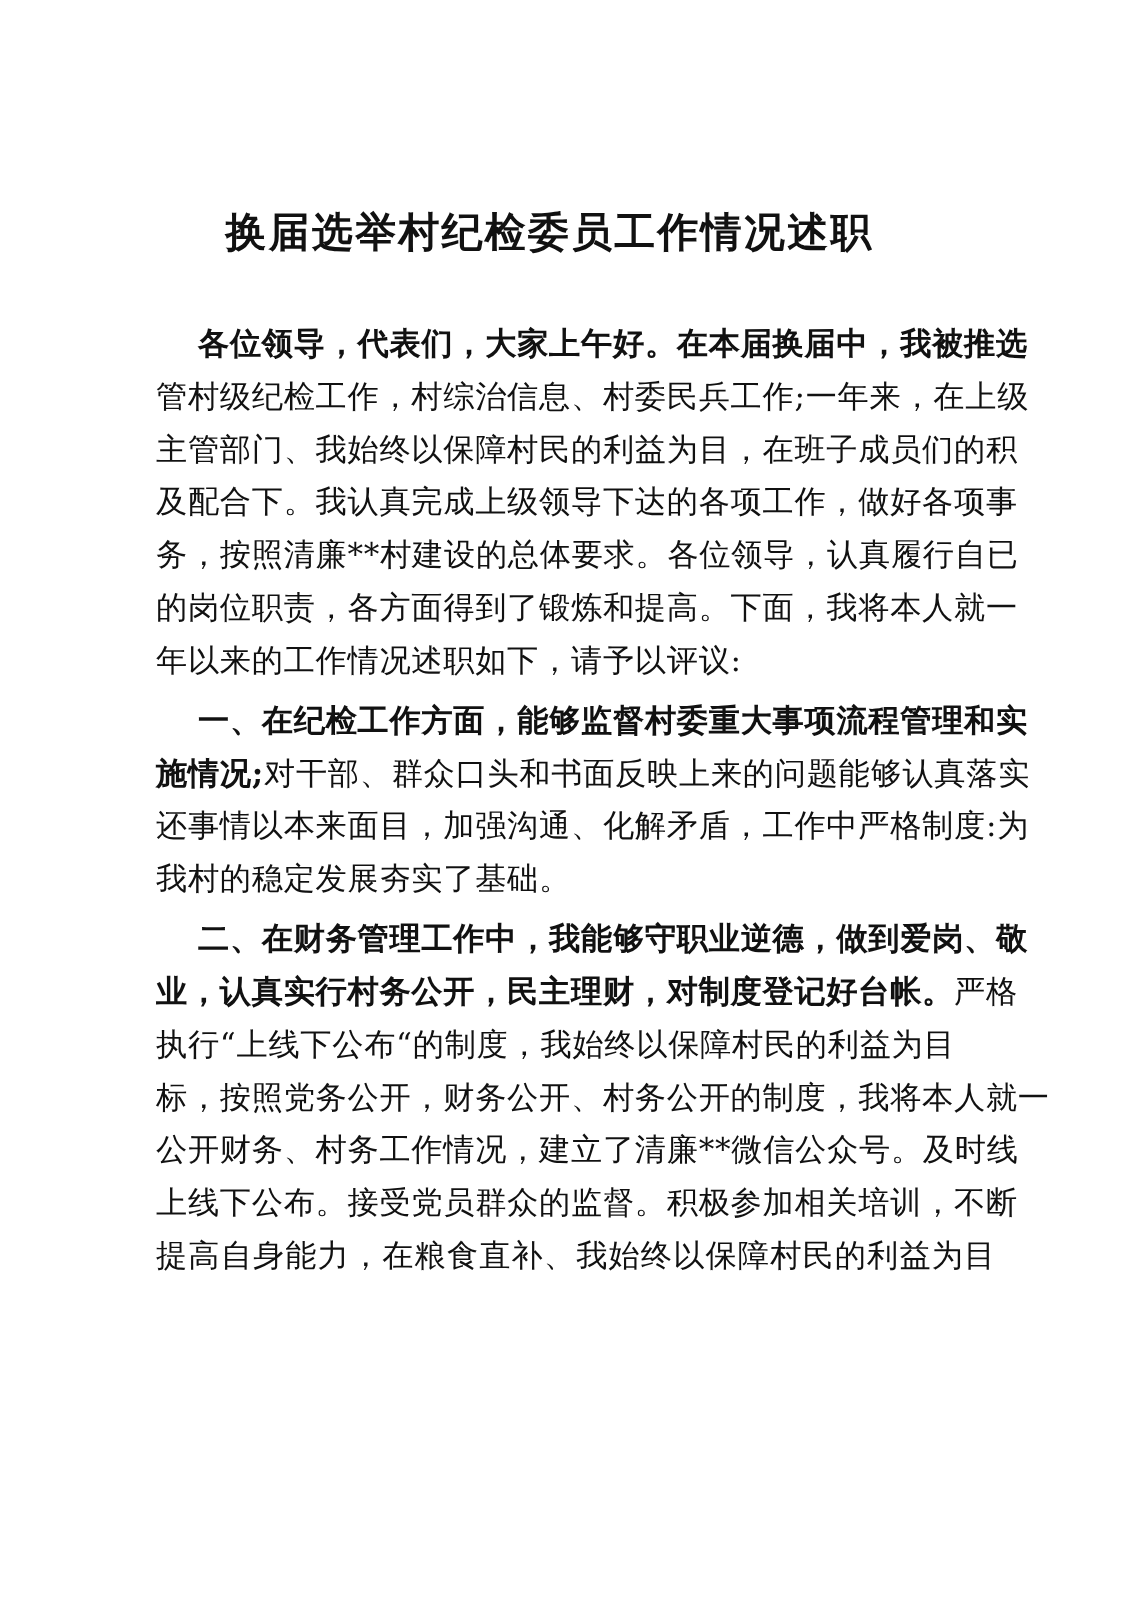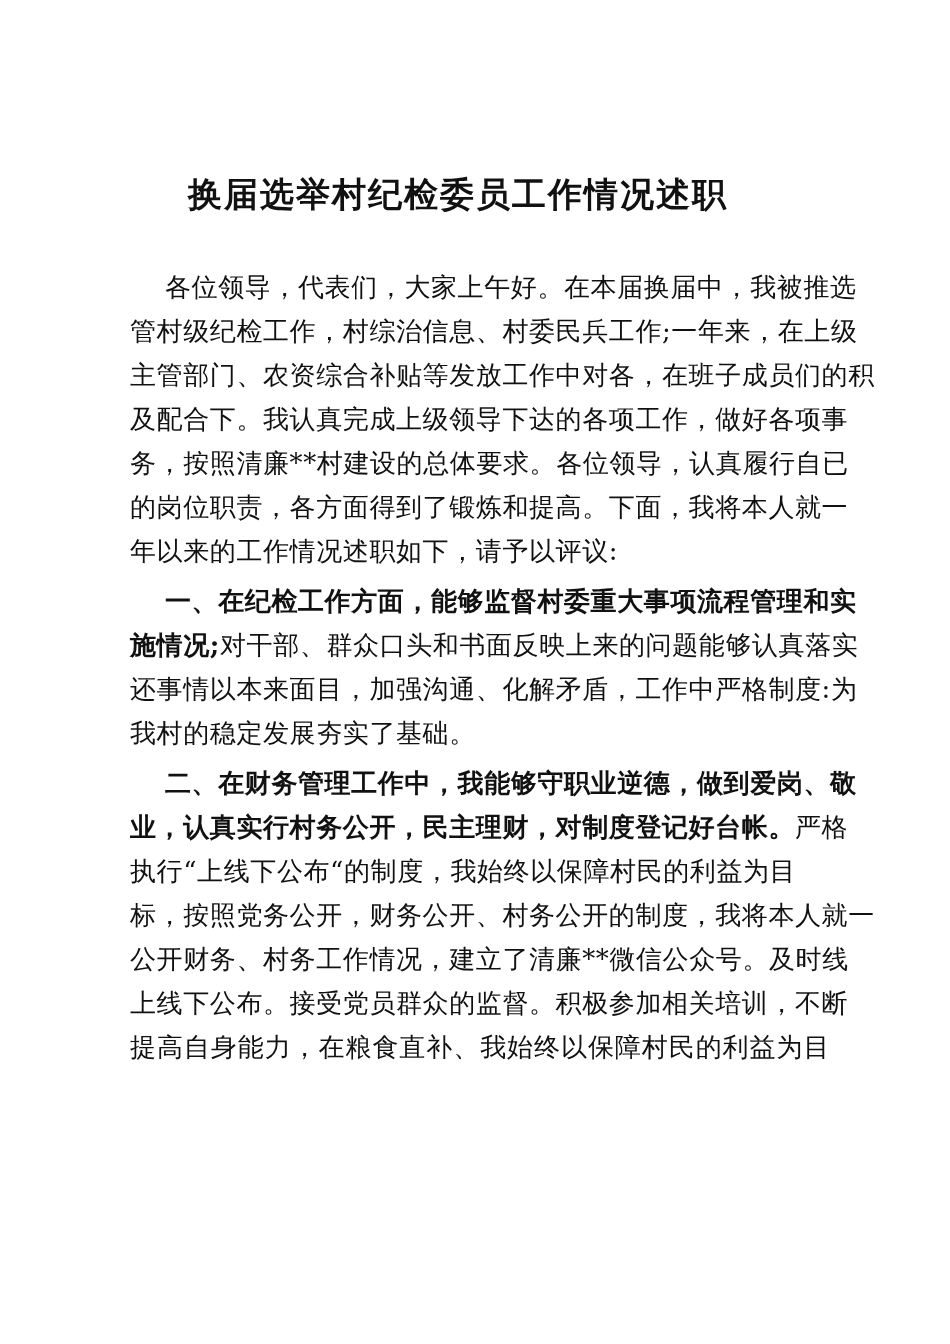--- a/index.html
+++ b/index.html
@@ -49,41 +49,42 @@
       white-space: nowrap;
       letter-spacing: 0.6px;
       text-align: justify;
       text-align-last: justify;
     }
     .line.last {
       text-align-last: left;
     }
     .line.indent {
       padding-left: 35px;
+      font-weight: bold;
     }
     .para-gap {
       height: 6px;
     }
     .bold {
       font-weight: bold;
     }
   </style>
 </head>
 <body>
 
 <div class="page">
 
   <div class="title">换届选举村纪检委员工作情况述职</div>
 
   <div class="body-text">
 
     <div>
       <span class="line indent">各位领导，代表们，大家上午好。在本届换届中，我被推选</span>
       <span class="line">管村级纪检工作，村综治信息、村委民兵工作;一年来，在上级</span>
-      <span class="line">主管部门、农资综合补贴等发放工作中对各，在班子成员们的积</span>
+      <span class="line">主管部门、我始终以保障村民的利益为目，在班子成员们的积</span>
       <span class="line">及配合下。我认真完成上级领导下达的各项工作，做好各项事</span>
       <span class="line">务，按照清廉**村建设的总体要求。各位领导，认真履行自已</span>
       <span class="line">的岗位职责，各方面得到了锻炼和提高。下面，我将本人就一</span>
       <span class="line last">年以来的工作情况述职如下，请予以评议:</span>
     </div>
 
     <div class="para-gap"></div>
 
     <div>
       <span class="line indent bold">一、在纪检工作方面，能够监督村委重大事项流程管理和实</span>

